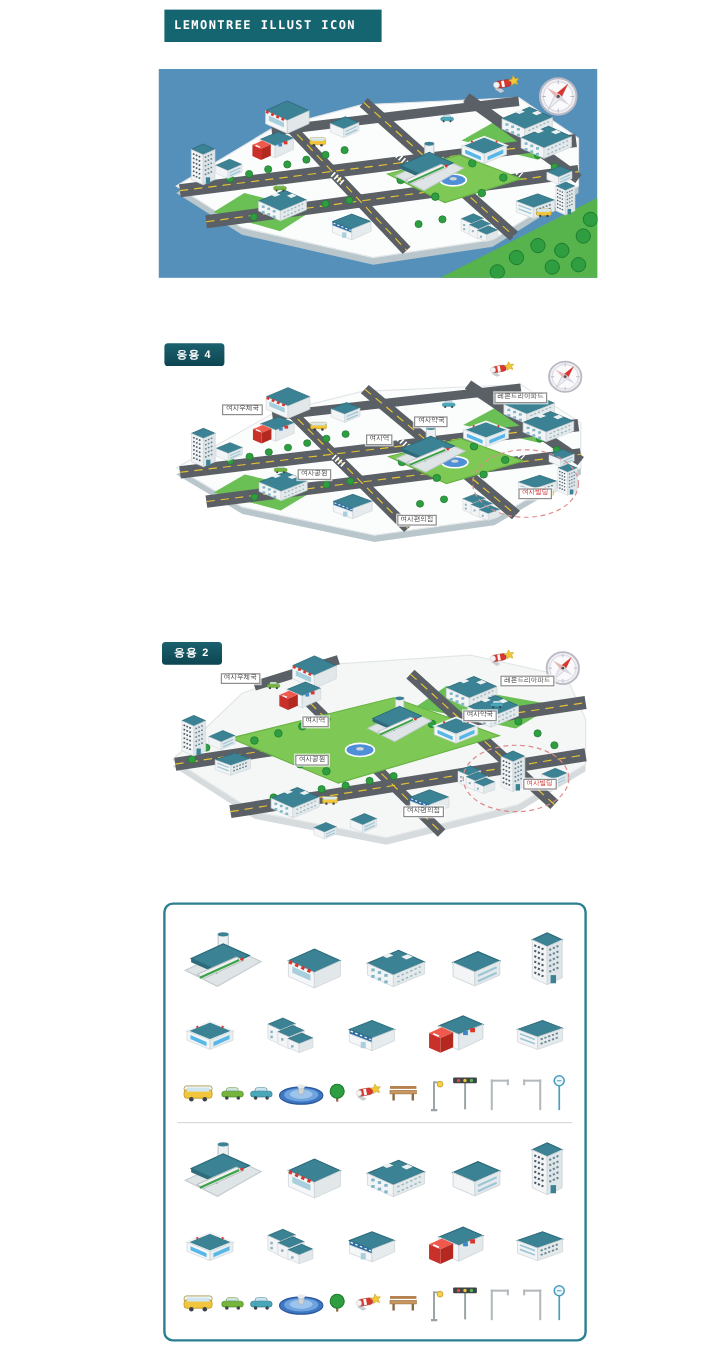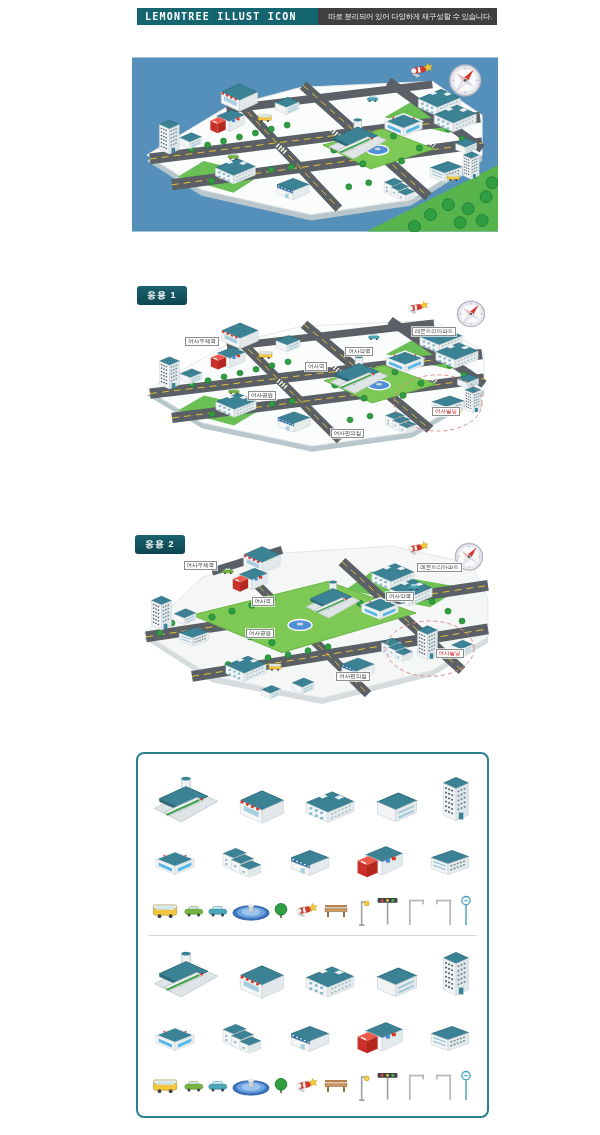--- a/index.html
+++ b/index.html
@@ -1,20 +1,20 @@
 <!DOCTYPE html>
 <html><head>
 <meta charset="utf-8">
 <style>
   html,body{margin:0;padding:0;background:#ffffff;}
   body{font-family:"Liberation Sans",sans-serif;}
   #page{position:relative;width:600px;height:1135px;background:#fff;overflow:hidden;}
 
   
-  .header{position:absolute;left:137px;top:8px;width:360px;height:17px;display:flex;justify-content:space-between;}
+  .header{position:absolute;left:137px;top:8px;width:360px;height:27px;display:flex;justify-content:space-between;}
   .header .title-box{background:#156570;color:#fff;font-family:"DejaVu Sans Mono",monospace;
     font-weight:bold;font-size:10px;letter-spacing:1.2px;display:flex;align-items:center;
     padding:0 8px;width:165px;white-space:nowrap;}
   .header .desc-box{background:#3f3f3f;color:#eee;font-size:7.5px;letter-spacing:-0.3px;
     display:flex;align-items:center;justify-content:flex-end;padding:0 5px;flex:1;white-space:nowrap;}
 
   
   .badge{position:absolute;background:linear-gradient(#1b616e,#0d4551);color:#fff;
     font-size:9px;font-weight:bold;padding:3px 10px;border-radius:3px;letter-spacing:1px;}
   #badge-app1{left:137px;top:286px;}
@@ -398,21 +398,20 @@
     <use href="#sym-car-green" x="90" y="30" width="12" height="7"></use>
     <ellipse cx="298" cy="112" rx="44" ry="28" fill="none" stroke="#dd8a8a" stroke-width="1" stroke-dasharray="4 3"></ellipse>
   </g>
 </defs>
 </svg>
 
 <div id="page" data-name="page">
 
   <div class="header" data-name="header">
     <div class="title-box" data-name="page-title">LEMONTREE ILLUST ICON</div>
-    <div class="desc-box" data-name="header-description">따로 분리되어 있어 다양하게 재구성할 수 있습니다.</div>
   </div>
 
   <div id="map-main" class="map-wrap" data-name="city-map-main">
     <svg viewBox="0 0 368 175" data-name="city-map-main-scene">
       <rect x="0" y="0" width="368" height="175" fill="#5590bb"></rect>
       <polygon points="236,175 368,108 368,175" fill="#57b34c"></polygon>
       <g fill="#2f9e41" stroke="#1c7a2e" stroke-width="0.8">
         <circle cx="300" cy="158" r="6"></circle>
           <circle cx="318" cy="148" r="6"></circle>
           <circle cx="338" cy="152" r="6"></circle>
@@ -421,21 +420,21 @@
           <circle cx="352" cy="164" r="6"></circle>
         <circle cx="362" cy="126" r="6"></circle>
           <circle cx="284" cy="170" r="6"></circle>
       </g>
       <use href="#city-a"></use>
       <use href="#sym-rocket-toy" x="276" y="4" width="28" height="19" data-name="rocket-toy-icon"></use>
       <use href="#sym-compass" x="318" y="6" width="34" height="34" data-name="compass-icon"></use>
     </svg>
   </div>
 
-  <div id="badge-app1" class="badge" data-name="app1-badge">응용 1</div>
+  <div id="badge-app1" class="badge" data-name="app1-badge">응용 4</div>
   <div id="map-app1" class="map-wrap" data-name="city-map-app1">
     <svg viewBox="0 0 368 175" preserveAspectRatio="none" data-name="city-map-app1-scene">
       <use href="#city-a"></use>
       <ellipse cx="306" cy="112" rx="44" ry="30" fill="none" stroke="#dd8a8a" stroke-width="1" stroke-dasharray="4 3"></ellipse>
       <use href="#sym-rocket-toy" x="272" y="2" width="26" height="18" data-name="rocket-toy-icon"></use>
       <use href="#sym-compass" x="324" y="2" width="30" height="30" data-name="compass-icon"></use>
     </svg>
     <div class="labels-layer" data-name="app1-labels">
         <div class="map-label" data-name="place-label" style="left: 14.5%; top: 24%;">여사우체국</div>
         <div class="map-label" data-name="place-label" style="left: 76%; top: 17.5%;">레몬트리아파트</div>

